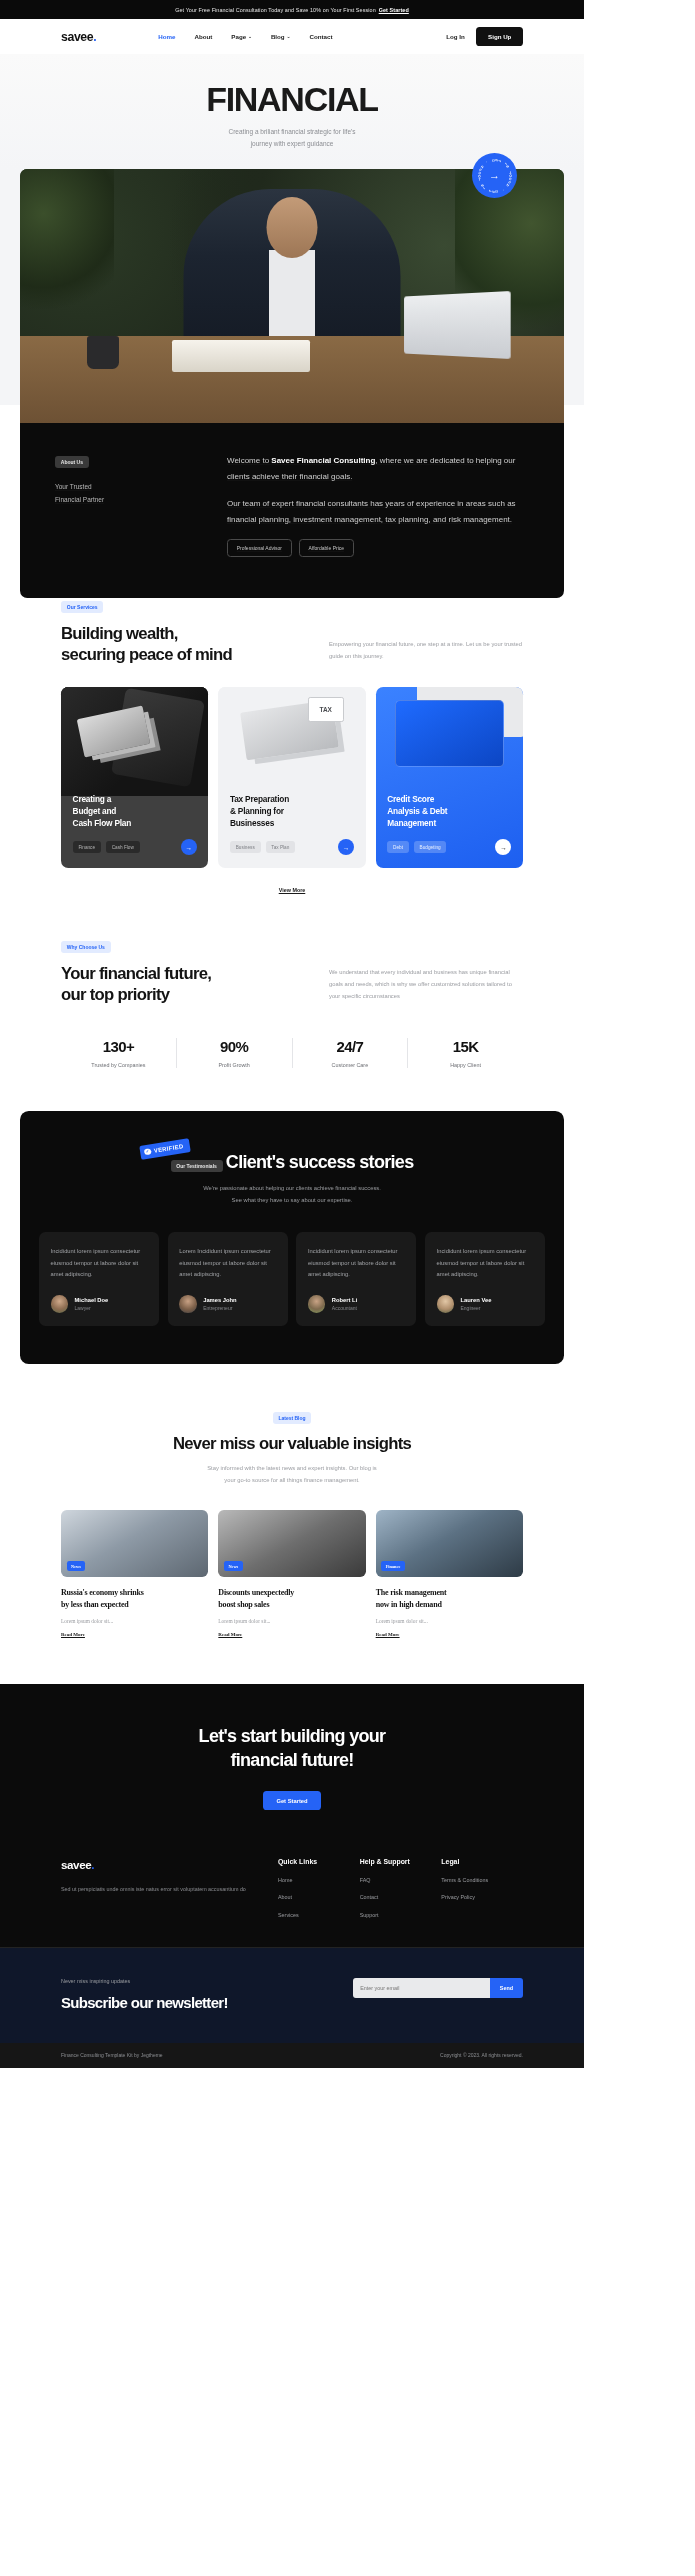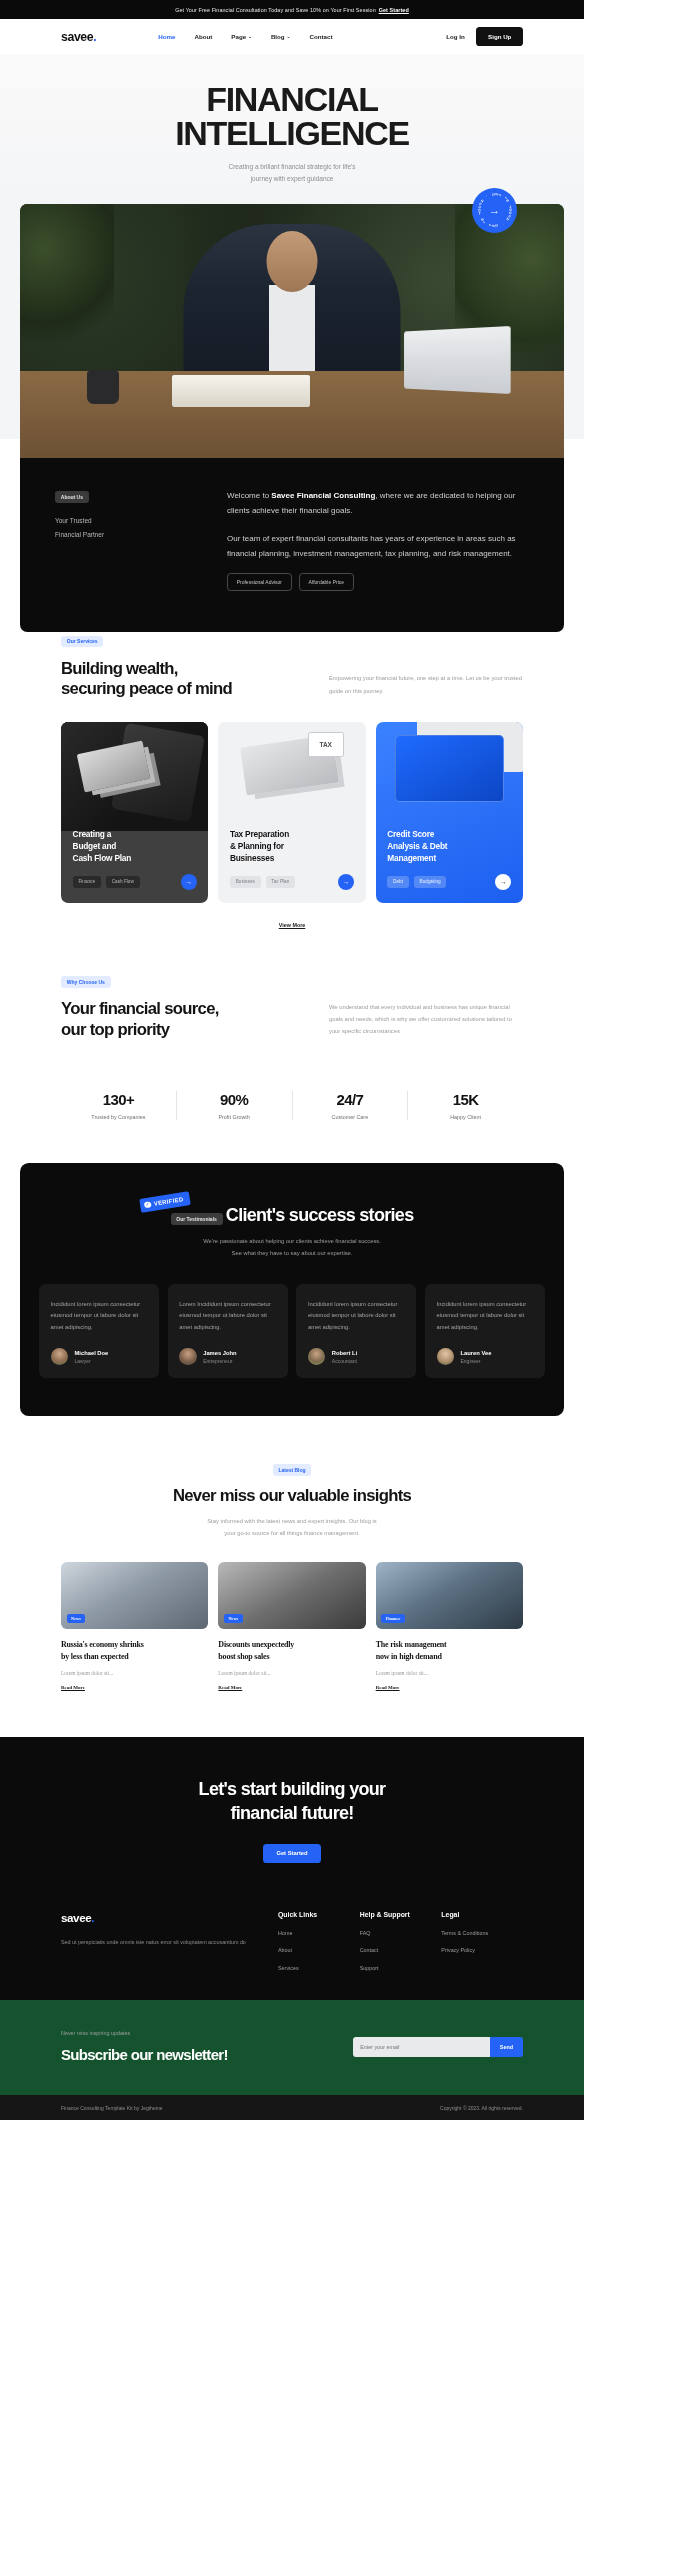--- a/index.html
+++ b/index.html
@@ -219,21 +219,21 @@
   .card.dark .arrowbtn,.card.light .arrowbtn{background:#2563f6;color:#fff;}
   .card.blue .arrowbtn{background:#fff;color:#111;}
   .viewmore{
     display:block;margin:19px auto 0;font-size:5.4px;font-weight:bold;color:#1a1a1a;
     text-decoration:underline;background:none;border:none;cursor:pointer;font-family:inherit;
   }
 
   
   .why{padding-top:45px;}
   .stats{display:flex;margin-top:33px;}
-  .stat{flex:1;text-align:center;border-right:0.7px solid #e4e5e8;margin-top:18px;}
+  .stat{flex:1;text-align:center;border-right:0.7px solid #e4e5e8;}
   .stat:last-child{border-right:none;}
   .stat .num{font-size:15px;font-weight:bold;letter-spacing:-0.6px;color:#121212;}
   .stat .lbl{font-size:5.4px;color:#6d6f74;margin-top:6.5px;}
 
   
   .testi-wrap{padding:43px 20px 0;}
   .testi{
     background:#0b0b0b;border-radius:8.7px;padding:30px 19px 38px;text-align:center;position:relative;
   }
   .pill-grey{
@@ -302,21 +302,21 @@
   
   .footer{background:#0b0b0b;padding:10px 61px 29px;display:flex;}
   .f-brand{width:217px;flex:none;}
   .f-logo{font-size:11.6px;font-weight:bold;color:#fff;letter-spacing:-0.4px;}
   .f-logo .dot{color:#2563f6;}
   .f-brand p{font-size:5.4px;line-height:2.3;color:#8b8d91;margin-top:11.6px;}
   .f-col{width:109px;}
   .f-col h4{font-size:6.9px;font-weight:bold;color:#fff;}
   .f-col a{display:block;font-size:5.4px;color:#9b9da1;text-decoration:none;margin-top:11.6px;}
   .divider{height:0.7px;background:#232323;}
-  .news{background:#14532d;padding:30px 61px 32px;display:flex;align-items:center;}
+  .news{background:#0f172a;padding:30px 61px 32px;display:flex;align-items:flex-start;}
   .news-left{flex:1;}
   .news-left .kicker{font-size:5.4px;color:#9b9da1;}
   .news-left h2{font-size:15px;font-weight:bold;letter-spacing:-0.7px;color:#fff;margin-top:10px;}
   .news-form{display:flex;height:20px;border-radius:2.9px;overflow:hidden;width:170px;}
   .news-form input{
     flex:1;border:none;background:#e9eaec;padding:0 7.2px;font-size:5.4px;color:#4a4c50;
     font-family:inherit;outline:none;
   }
   .news-form button{
     background:#2563f6;color:#fff;border:none;font-size:5.4px;font-weight:bold;
@@ -362,21 +362,20 @@
     </div>
     <div class="nav-right">
       <a class="login" href="#">Log In</a>
       <button class="signup">Sign Up</button>
     </div>
   </div>
 
   <div class="hero">
     <h1>
       <span>FINANCIAL</span><br>
-      <span>INTELLIGENCE</span>
     </h1>
     <p>
       <span>Creating a briliant financial strategic for life's</span><br>
       <span>journey with expert guidance</span>
     </p>
   </div>
 
   <div class="heroblock">
     <div class="badge-circle">
       <div class="ringtxt" id="ringtxt">
@@ -513,21 +512,21 @@
       </div>
     </div>
 
     <button class="viewmore">View More</button>
   </div>
 
   <div class="sec why">
     <span class="pill-blue">Why Choose Us</span>
     <div class="sec-head">
       <h2>
-        <span>Your financial source,</span><br>
+        <span>Your financial future,</span><br>
         <span>our top priority</span>
       </h2>
       <p>We understand that every individual and business has unique financial goals and needs, which is why we offer customized solutions tailored to your specific circumstances</p>
     </div>
     <div class="stats">
       <div class="stat">
         <div class="num">130+</div>
         <div class="lbl">Trusted by Companies</div>
       </div>
       <div class="stat">

